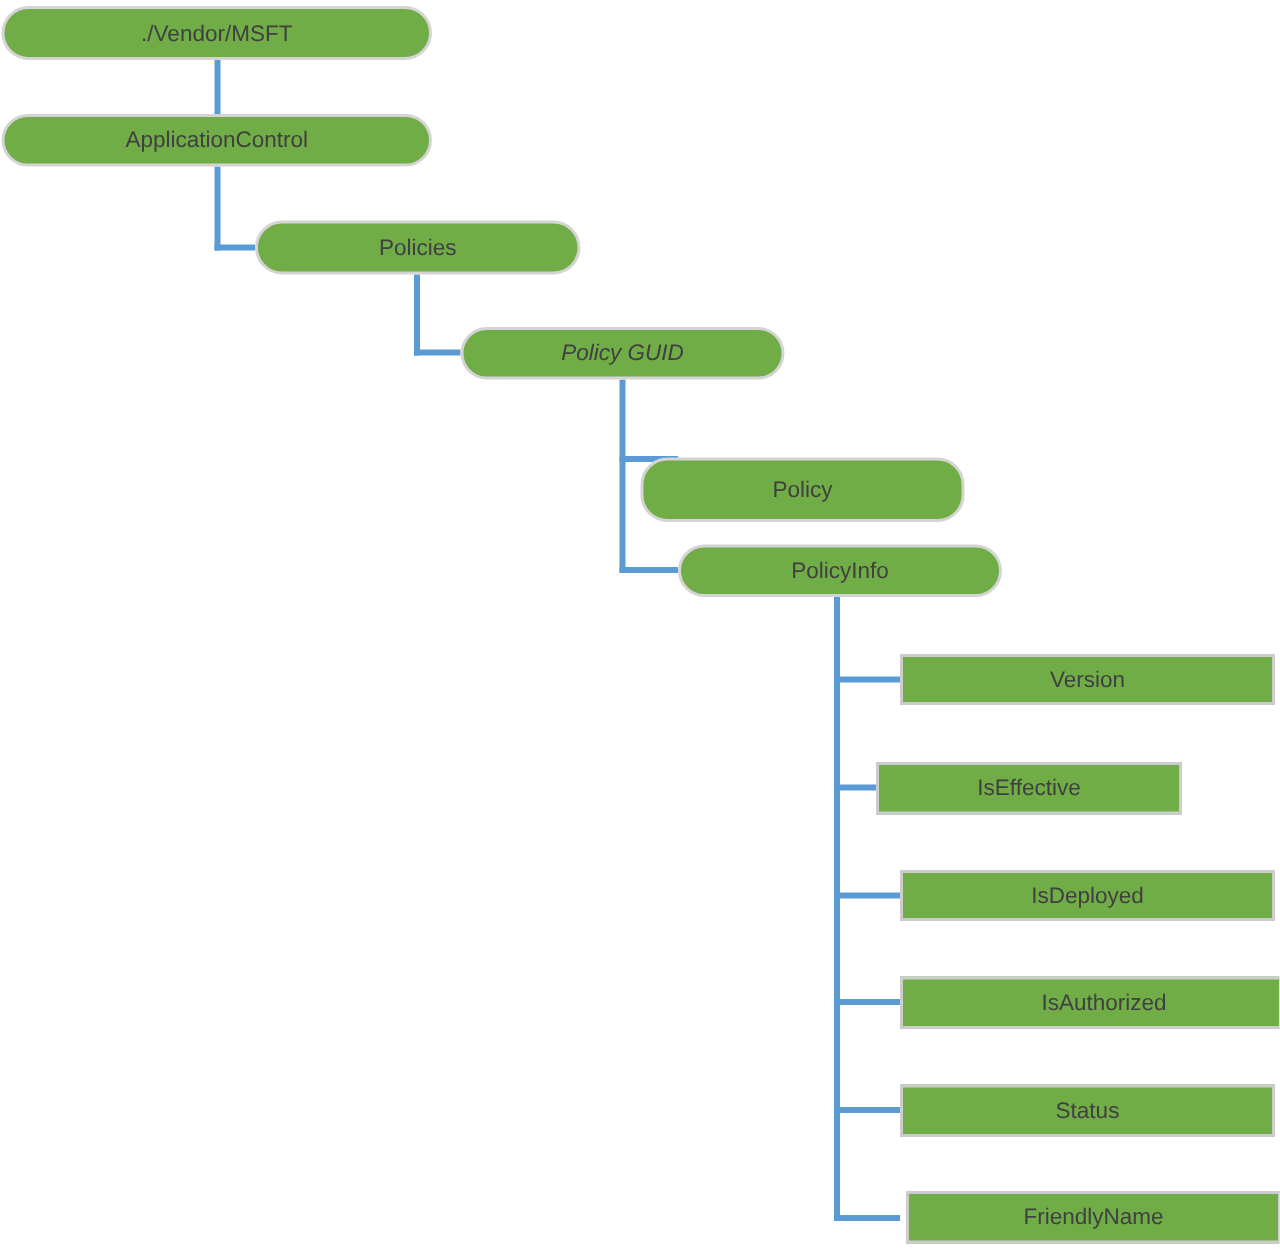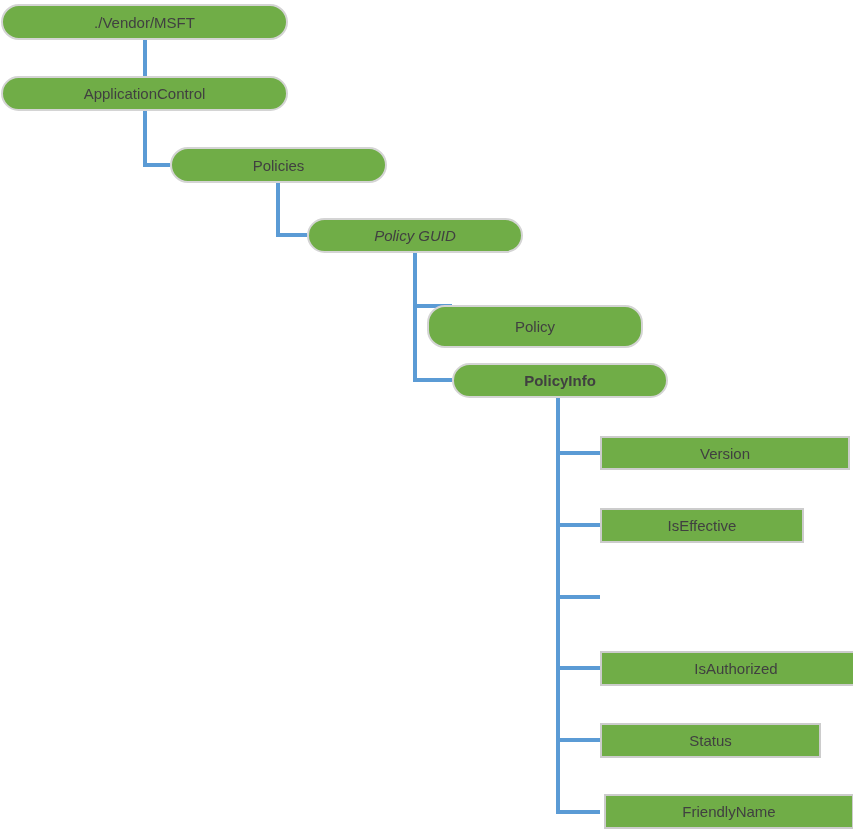--- a/index.html
+++ b/index.html
@@ -71,26 +71,27 @@
   <div class="node pill" style="left:1px;   top:4px;   width:287px; height:36px;">./Vendor/MSFT</div>
 
   <div class="node pill" style="left:170px; top:147px; width:217px; height:36px;">Policies</div>
 
   <div class="node pill" style="left:1px;   top:76px;  width:287px; height:35px;">ApplicationControl</div>
 
   <div class="node pill italic" style="left:307px; top:218px; width:216px; height:35px;">Policy GUID</div>
 
   <div class="node pill" style="left:427px; top:289px; width:216px; height:43px;margin-top:16px;">Policy</div>
 
-  <div class="node pill" style="left:452px; top:363px; width:216px; height:35px;font-weight:bold;">PolicyInfo</div>
+  <div class="node pill" style="left:452px; top:363px; width:216px; height:35px;">PolicyInfo</div>
 
   <div class="node rect" style="left:600px; top:436px; width:250px; height:34px;">Version</div>
 
-  <div class="node rect" style="left:600px; top:508px; width:204px; height:35px;">IsEffective</div>
+  <div class="node rect" style="left:584px; top:508px; width:204px; height:35px;">IsEffective</div>
 
+  <div class="node rect" style="left:600px; top:580px; width:250px; height:34px;">IsDeployed</div>
 
   <div class="node rect" style="left:600px; top:651px; width:272px; height:35px;">IsAuthorized</div>
 
-  <div class="node rect" style="left:600px; top:723px; width:221px; height:35px;">Status</div>
+  <div class="node rect" style="left:600px; top:723px; width:250px; height:35px;">Status</div>
 
   <div class="node rect" style="left:604px; top:794px; width:250px; height:35px;">FriendlyName</div>
 
 </div>
 
 </body></html>

